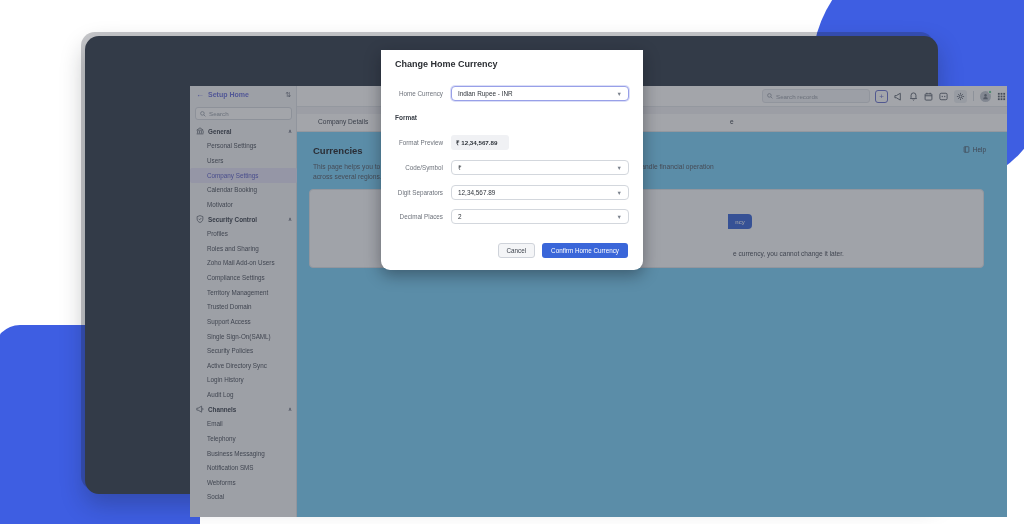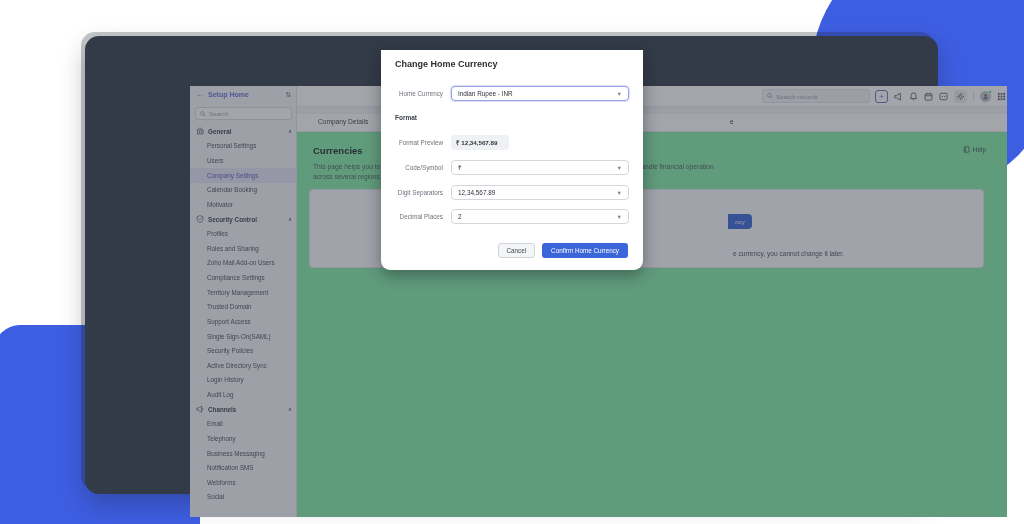--- a/index.html
+++ b/index.html
@@ -73,21 +73,21 @@
   .presence { position:absolute; right:-1px; top:-1px; width:4px; height:4px;
               border-radius:50%; background:#2fbf71; border:0.5px solid #fff; }
 
   
   .tabsbar { position:absolute; left:107px; top:28px; width:710px; height:18px;
              background:#ffffff; border-bottom:1px solid #e4e7ec; }
   .tab { position:absolute; top:4px; font-size:6.6px; color:#3f4550; cursor:pointer; }
 
   
   .content { position:absolute; left:107px; top:46px; width:710px; height:385px;
-             background:#86efac; }
+             background:#7dd3fc; }
   .page-title { position:absolute; left:16px; top:13px; font-size:9.5px;
                 font-weight:bold; color:#23262b; }
   .help { position:absolute; right:21px; top:14px; display:flex; gap:3px;
           align-items:center; font-size:6.4px; color:#4a515c; cursor:pointer; }
   .help svg { width:7px; height:7px; color:#4a515c; }
   .desc { position:absolute; left:16px; top:30px; width:640px; font-size:6.7px;
           color:#555b64; line-height:10px; }
   .card { position:absolute; left:12px; top:57px; width:675px; height:79px;
           background:#fafbfd; border:1px solid #e1e4ea; border-radius:4px; }
   .frag { position:absolute; font-size:6.6px; color:#4a515c; }

